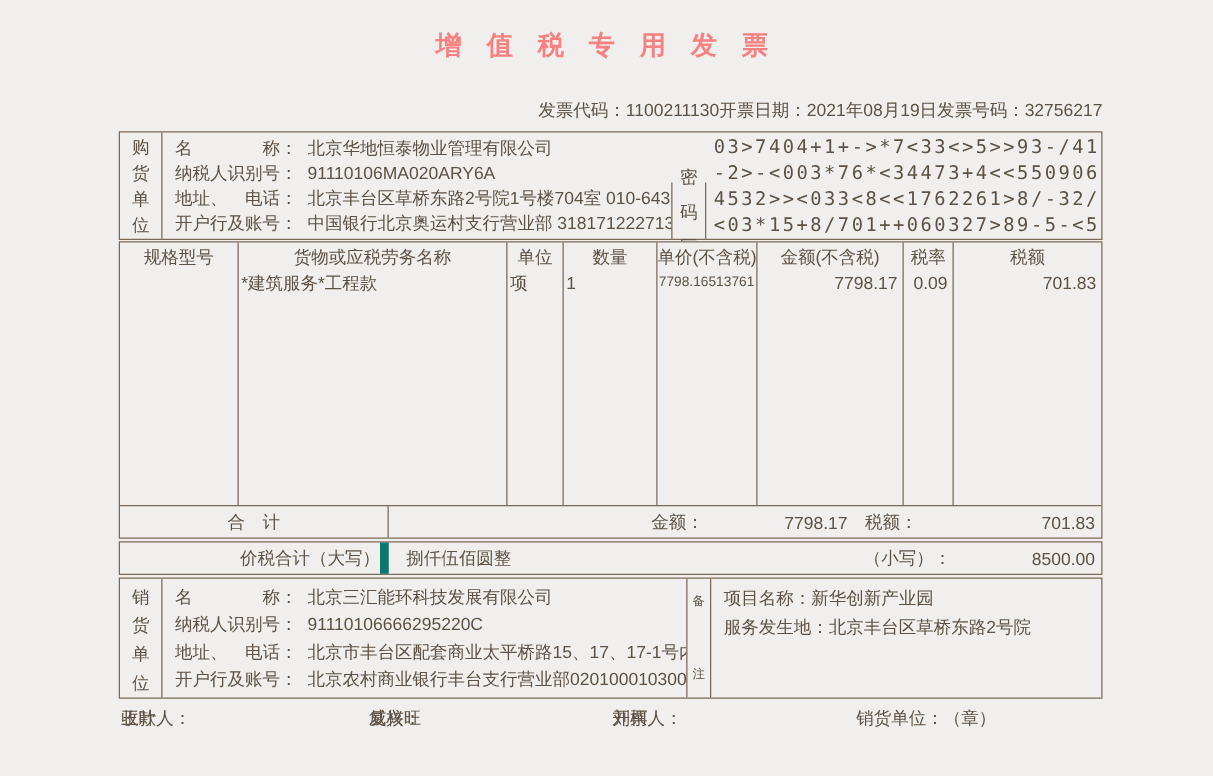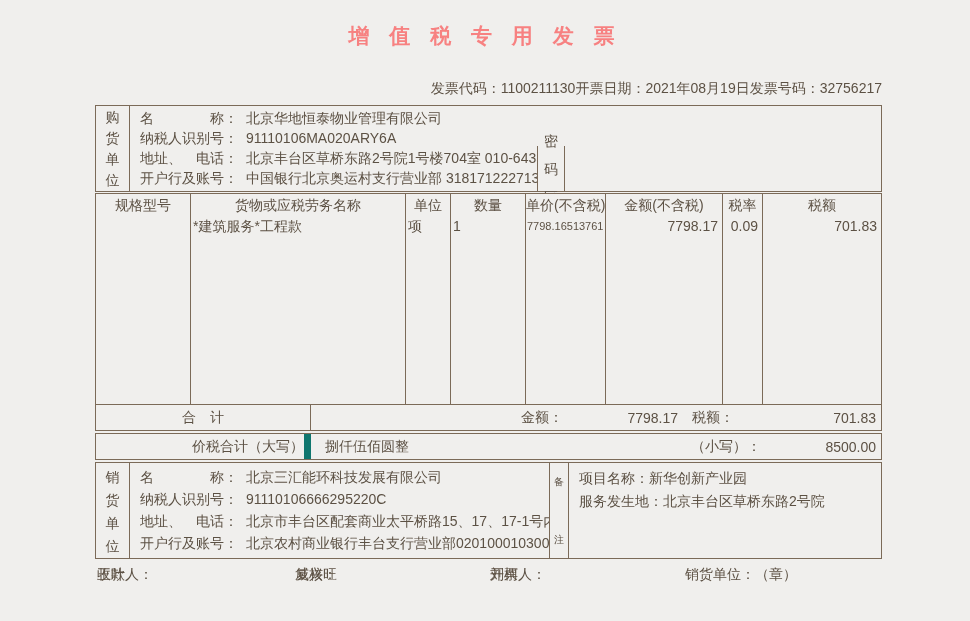--- a/index.html
+++ b/index.html
@@ -152,20 +152,26 @@
         <span class="f-label">地址、　电话：</span>
         <span class="f-value">北京丰台区草桥东路2号院1号楼704室 010-643549</span>
       </div>
       <div class="party-row">
         <span class="f-label">开户行及账号：</span>
         <span class="f-value">中国银行北京奥运村支行营业部 318171222713</span>
       </div>
     </div>
     <div class="pwd-label">
       <span>密码区</span>
+    </div>
+    <div class="pwd-area">
+      <div>03&gt;7404+1+-&gt;*7&lt;33&lt;&gt;5&gt;&gt;93-/41</div>
+      <div>-2&gt;-&lt;003*76*&lt;34473+4&lt;&lt;550906</div>
+      <div>4532&gt;&gt;&lt;033&lt;8&lt;&lt;1762261&gt;8/-32/</div>
+      <div>&lt;03*15+8/701++060327&gt;89-5-&lt;5</div>
     </div>
   </div>
 
   <div class="goods box">
     <div class="goods-cols">
       <div class="gcol c-spec">
         <div class="g-head">规格型号</div>
         <div class="g-val val-left"></div>
       </div>
       <div class="gcol c-name">

